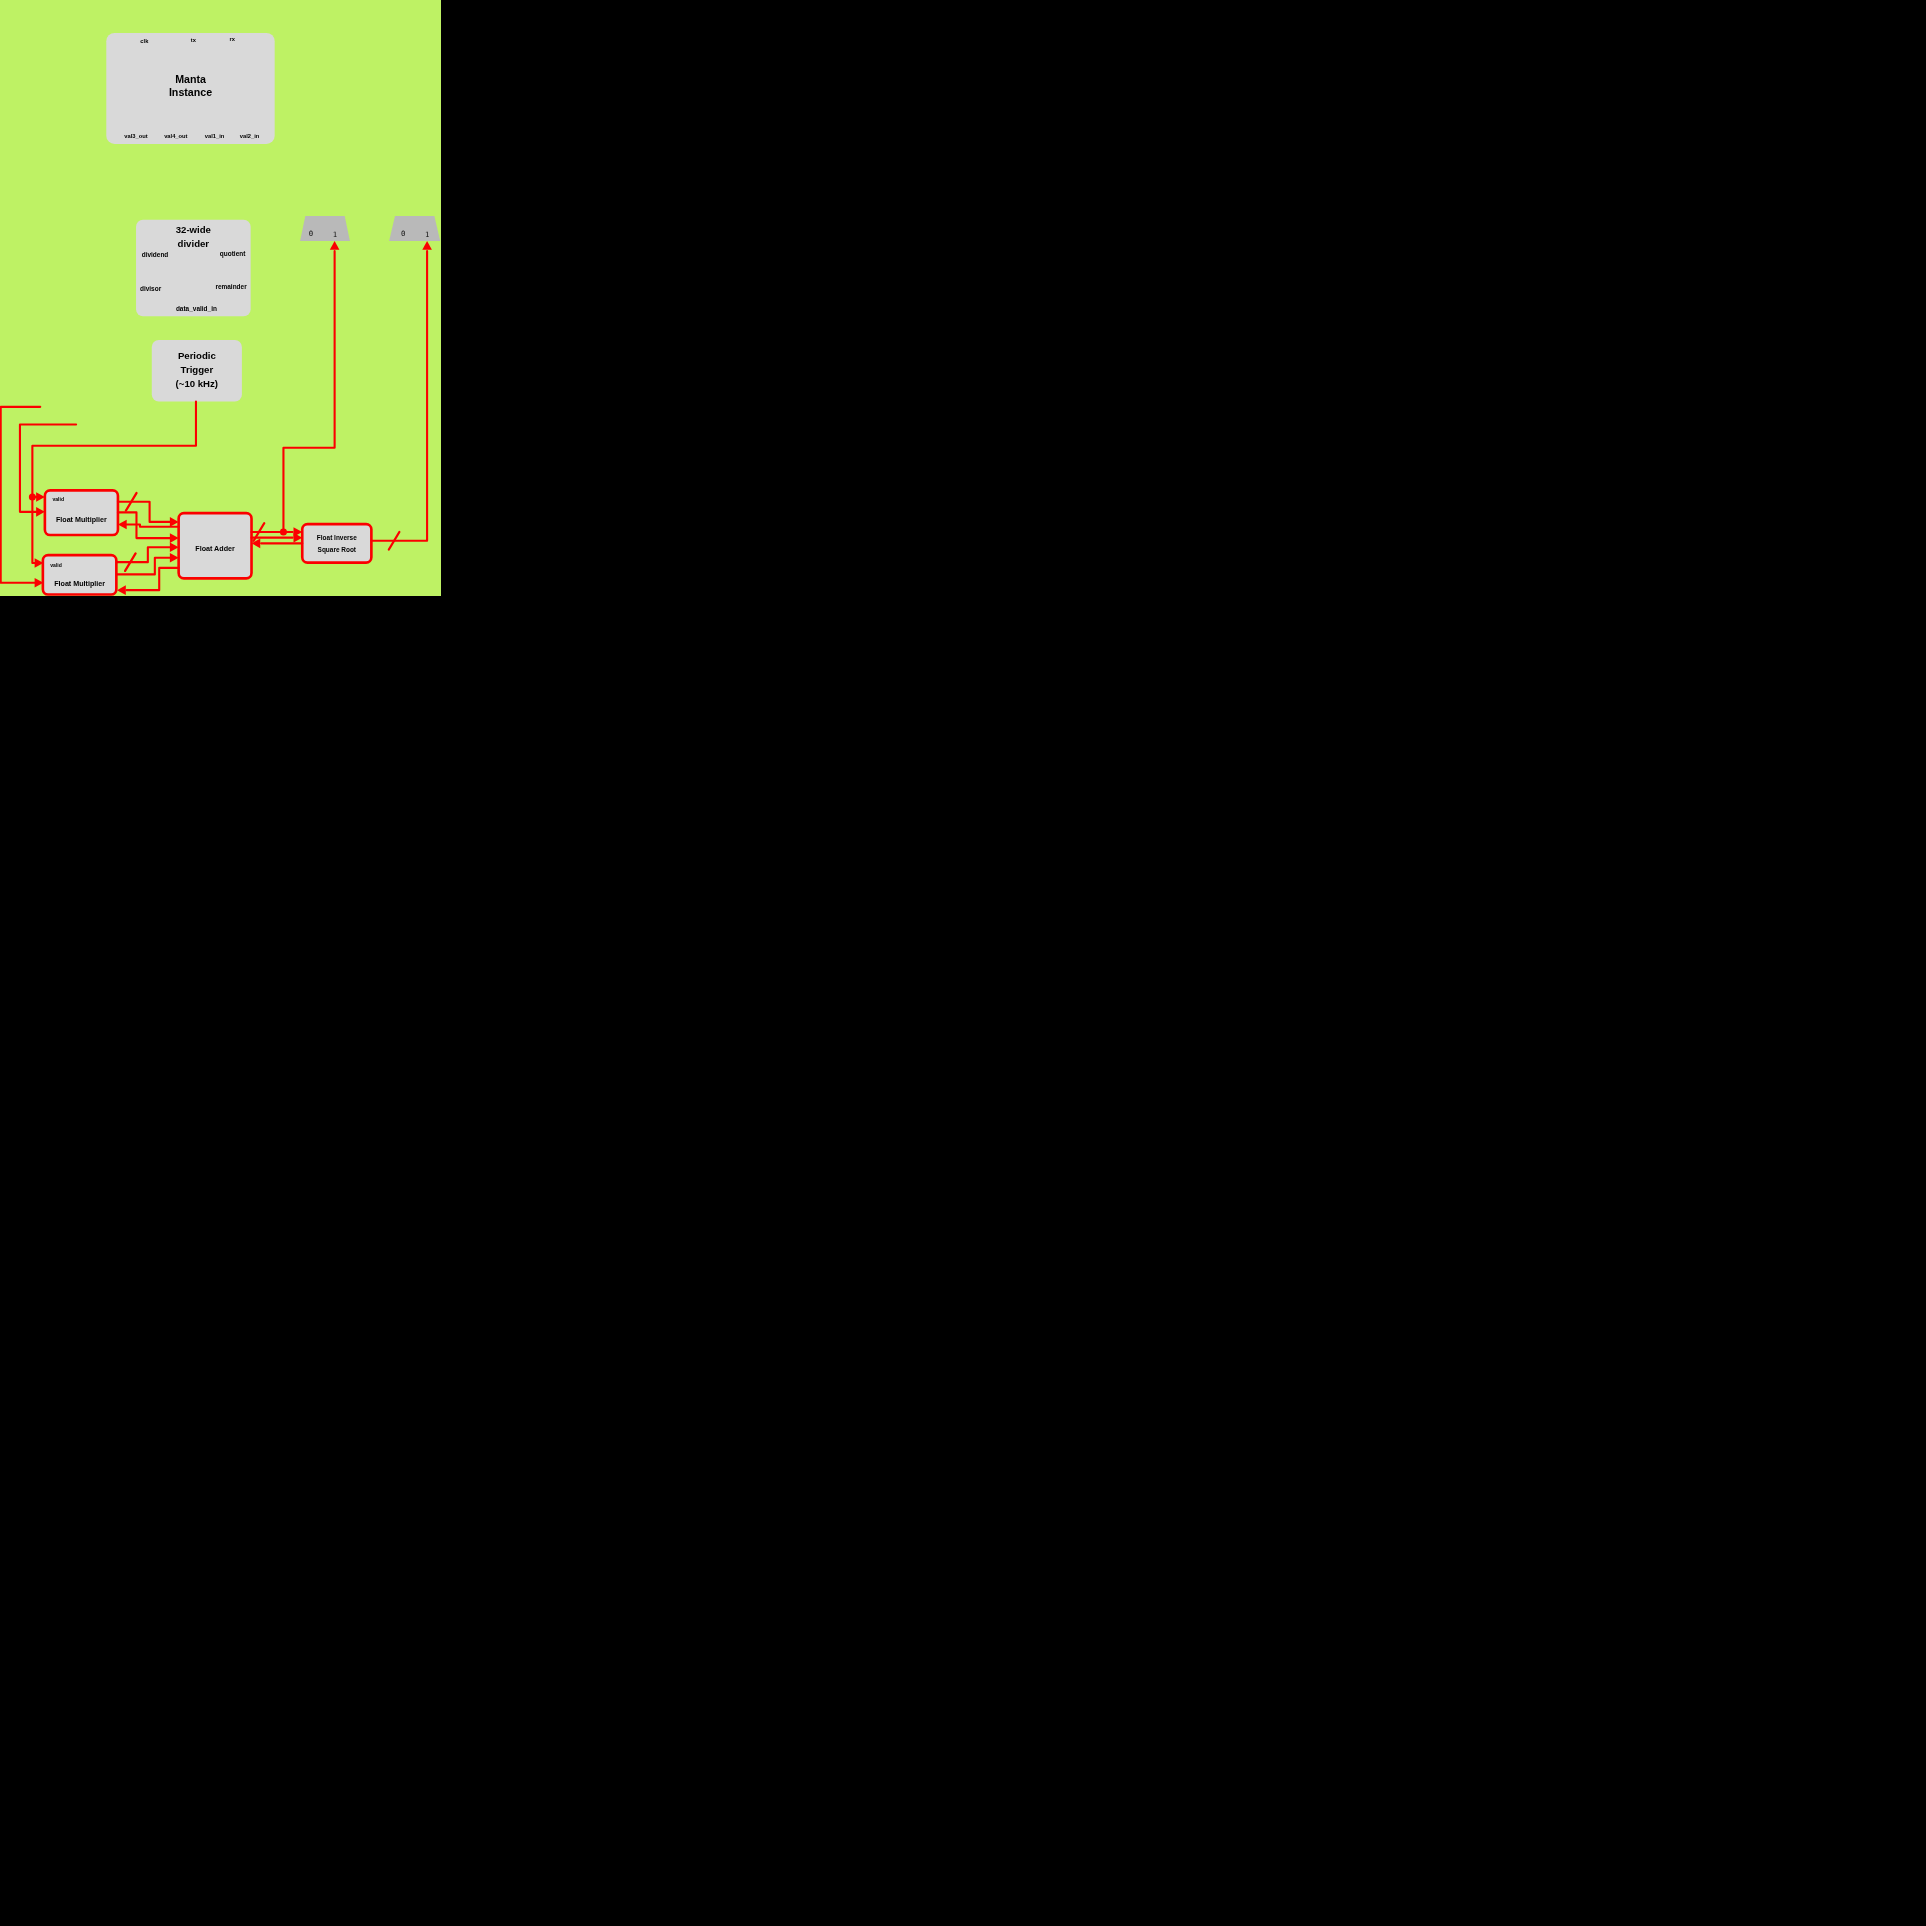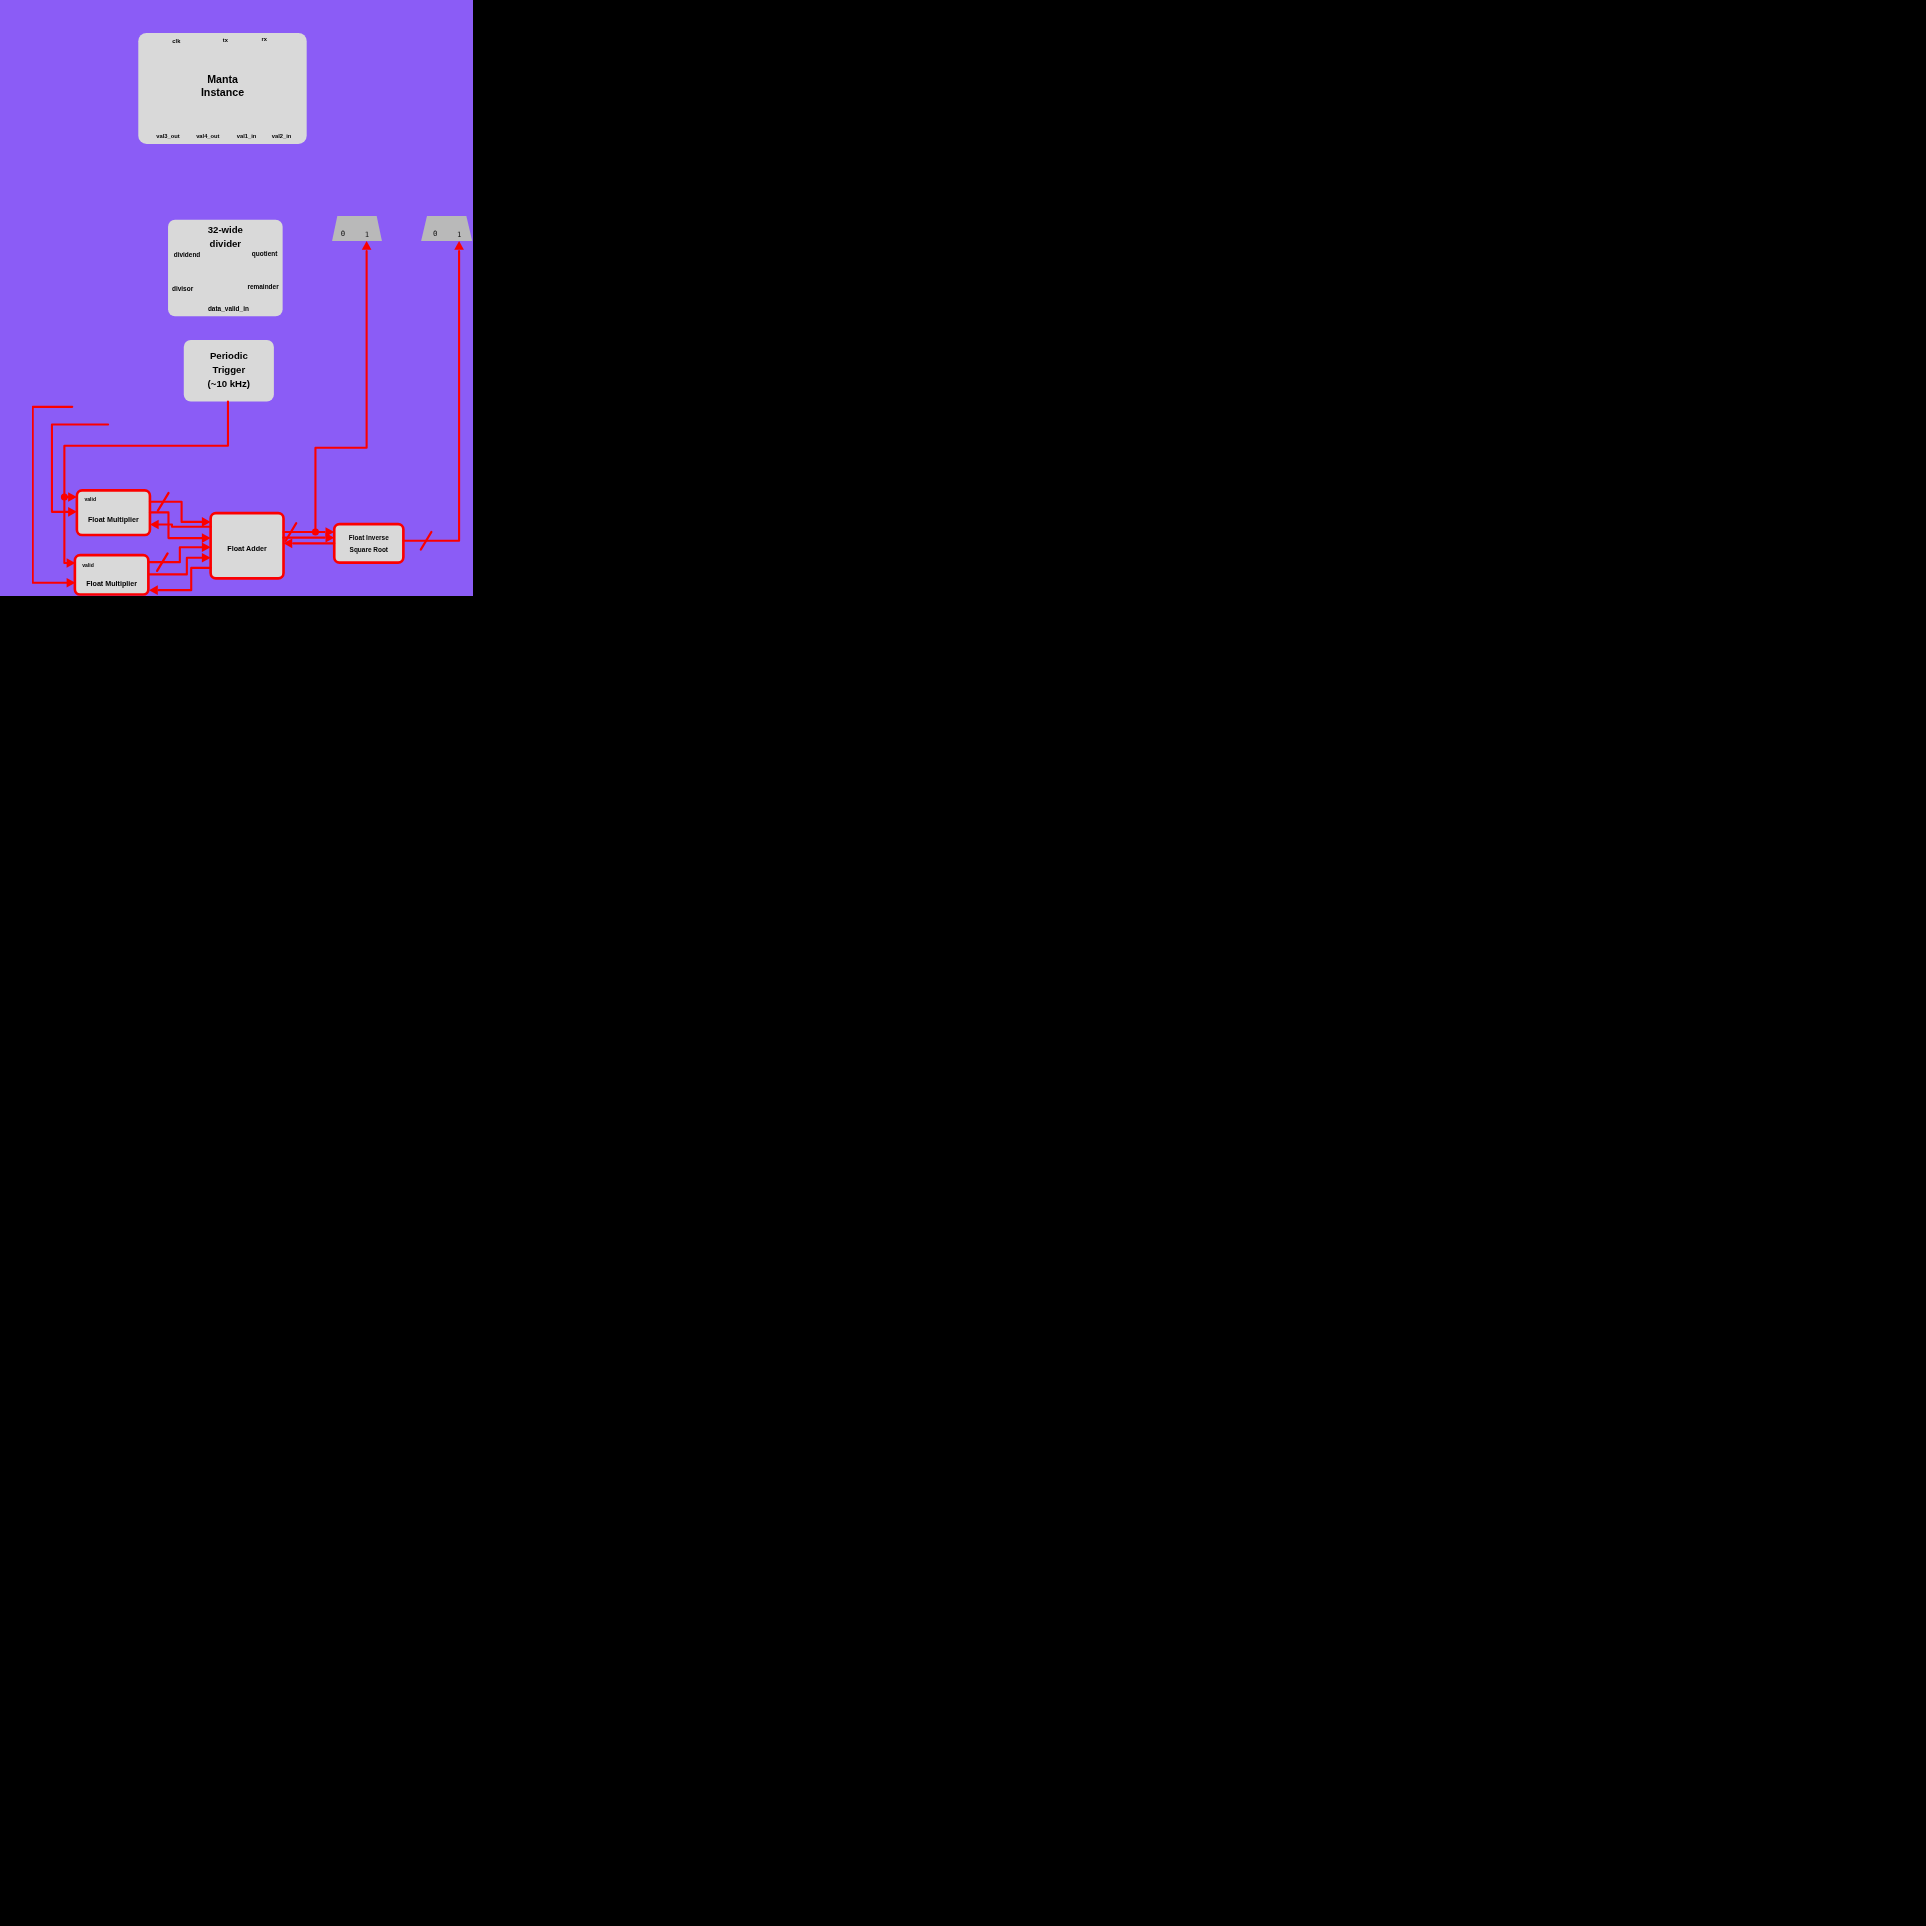--- a/index.html
+++ b/index.html
@@ -1,16 +1,16 @@
 <!DOCTYPE html>
 <html style="font-size:6.2px"><head>
 <meta charset="utf-8">
 <style>
   html,body{margin:0;padding:0;background:#000;}
-  .stage{position:relative;width:441px;height:596px;background:#8b5cf6;overflow:hidden;padding-left:32px;}
+  .stage{position:relative;width:441px;height:596px;background:#bef264;overflow:hidden;}
   svg{display:block;width:100%;height:100%;}
   .blk{fill:#d9d9d9;}
   .blk-red{fill:#d9d9d9;stroke:#fb0000;stroke-width:30;}
   .mux{fill:#b9b9b9;}
   .wire{fill:none;stroke:#fb0000;stroke-width:24;stroke-linejoin:round;stroke-linecap:round;}
   .slash{stroke:#fb0000;stroke-width:26;stroke-linecap:round;}
   .ah{fill:#fb0000;}
   .dot{fill:#fb0000;}
   .t{font-family:"Liberation Sans",sans-serif;font-weight:bold;fill:#000;}
   .t-title-lg{font-size:122px;}

